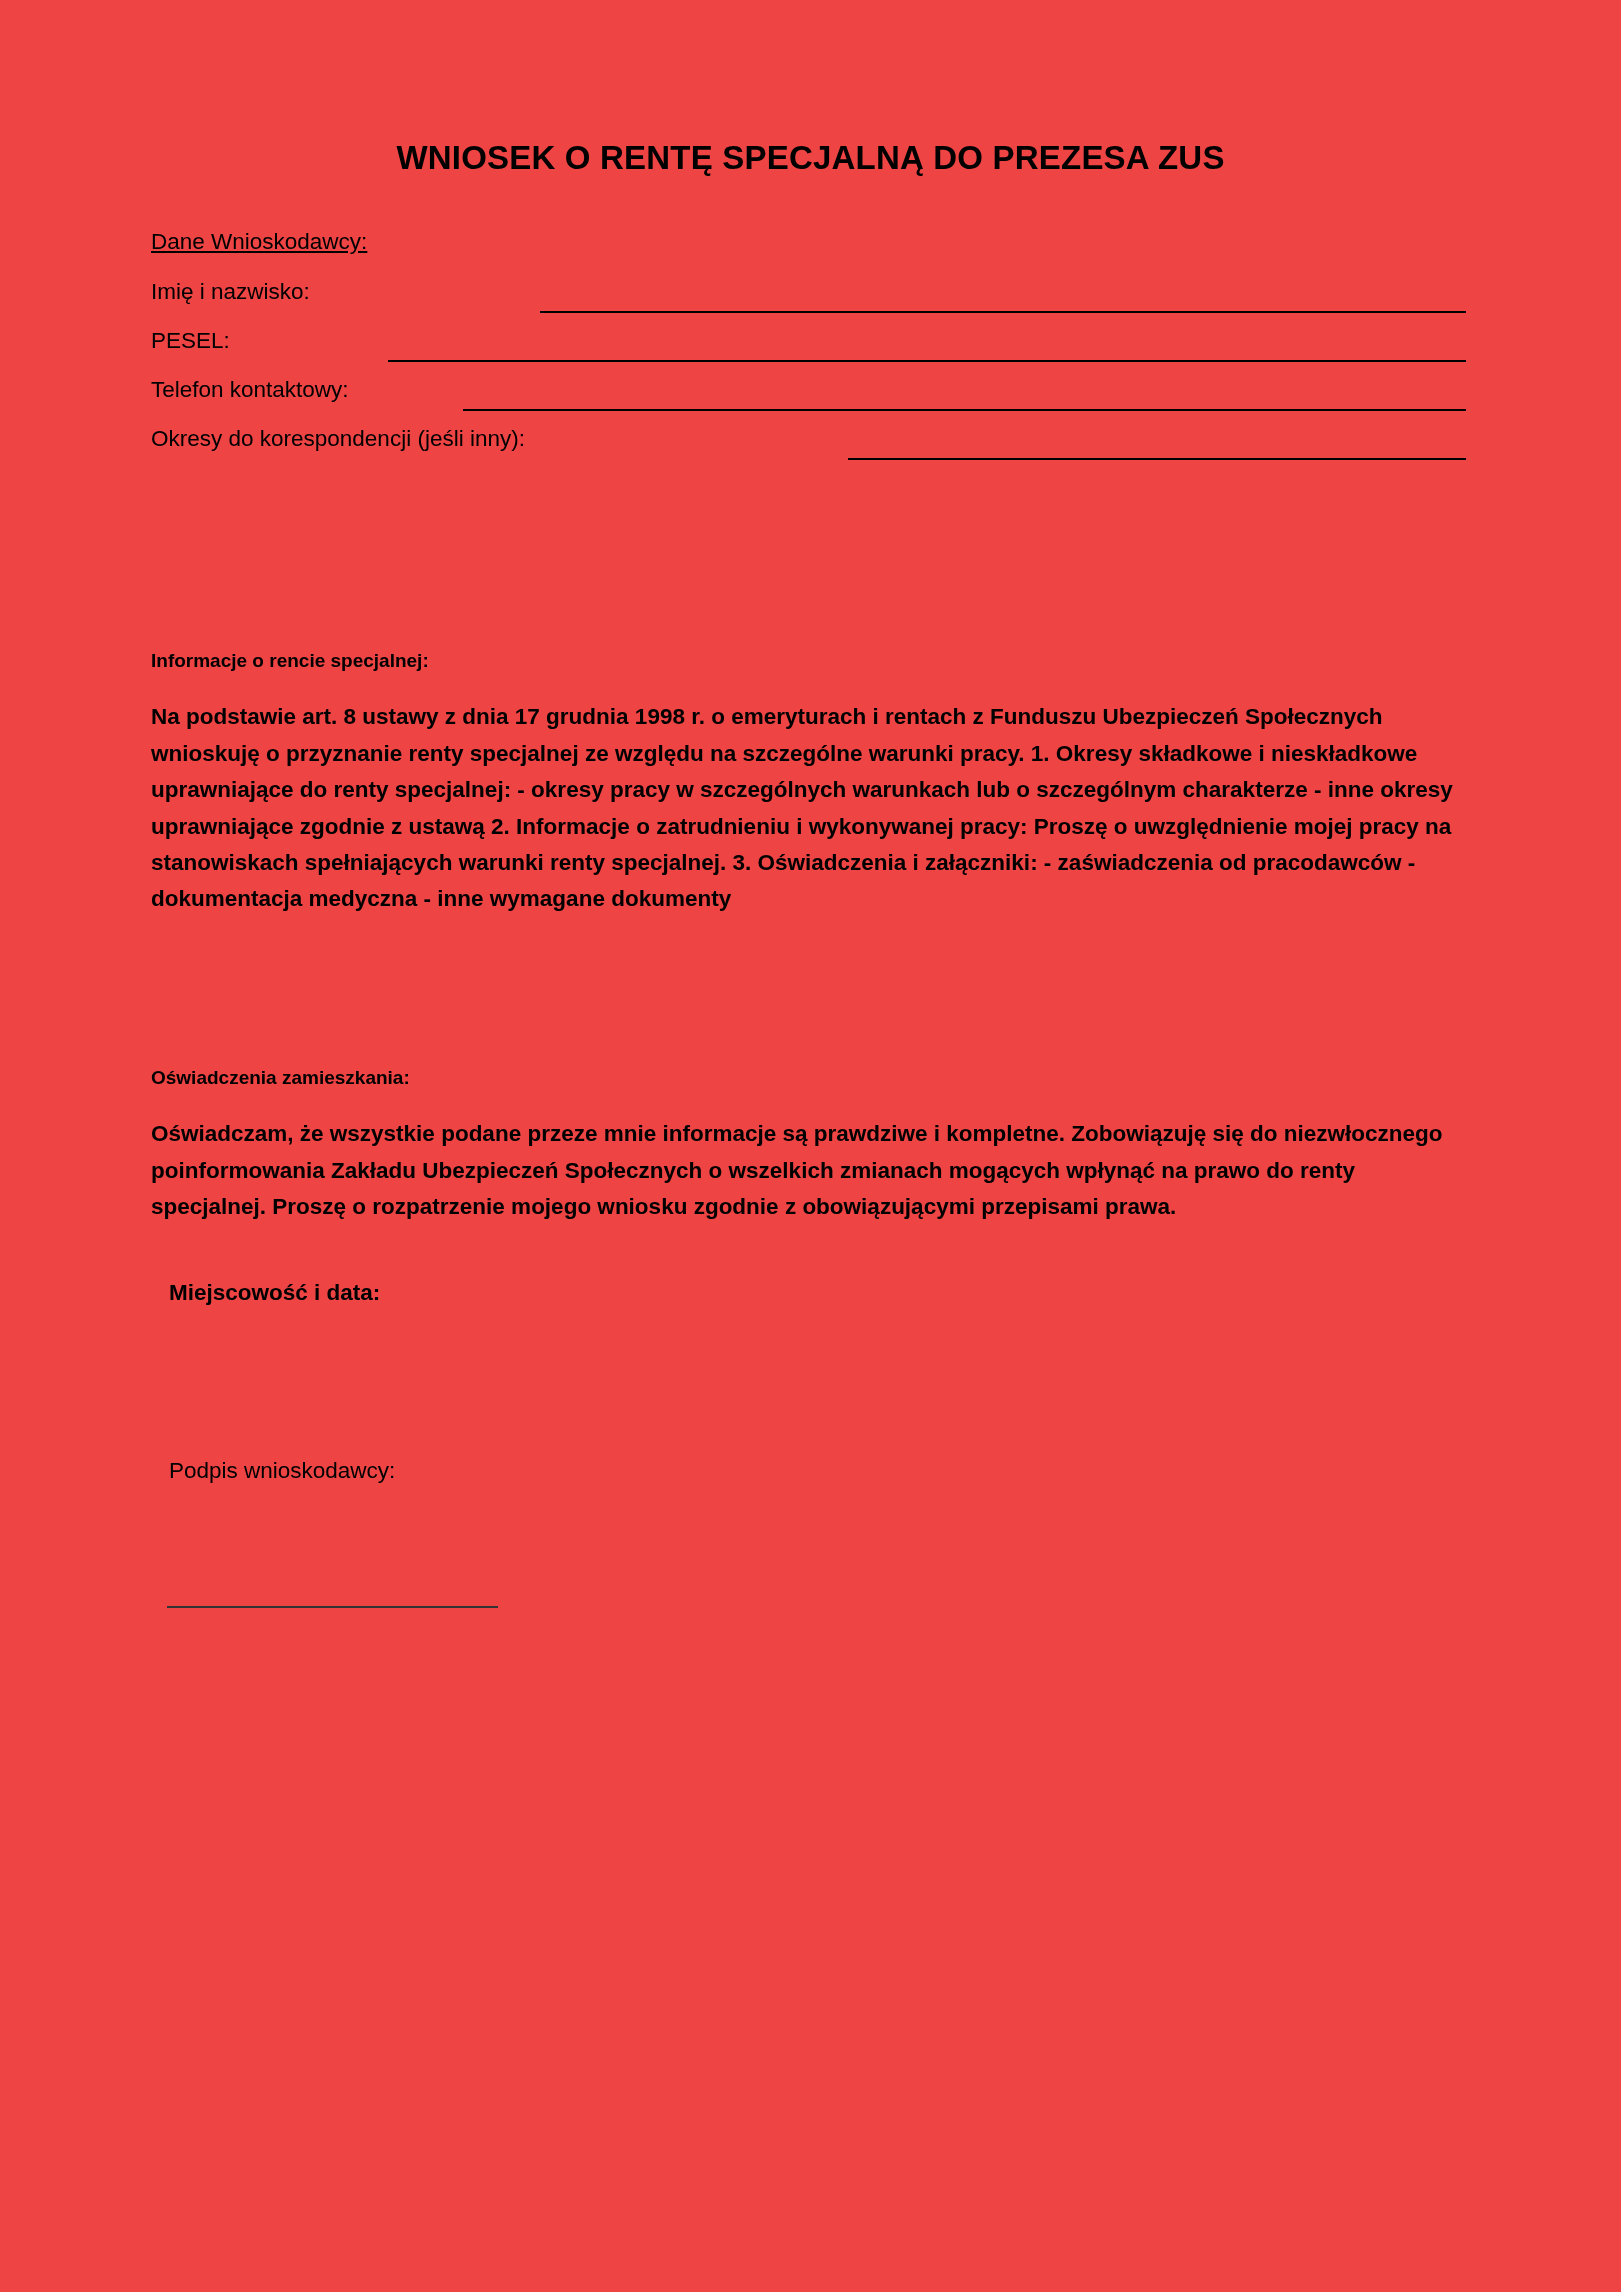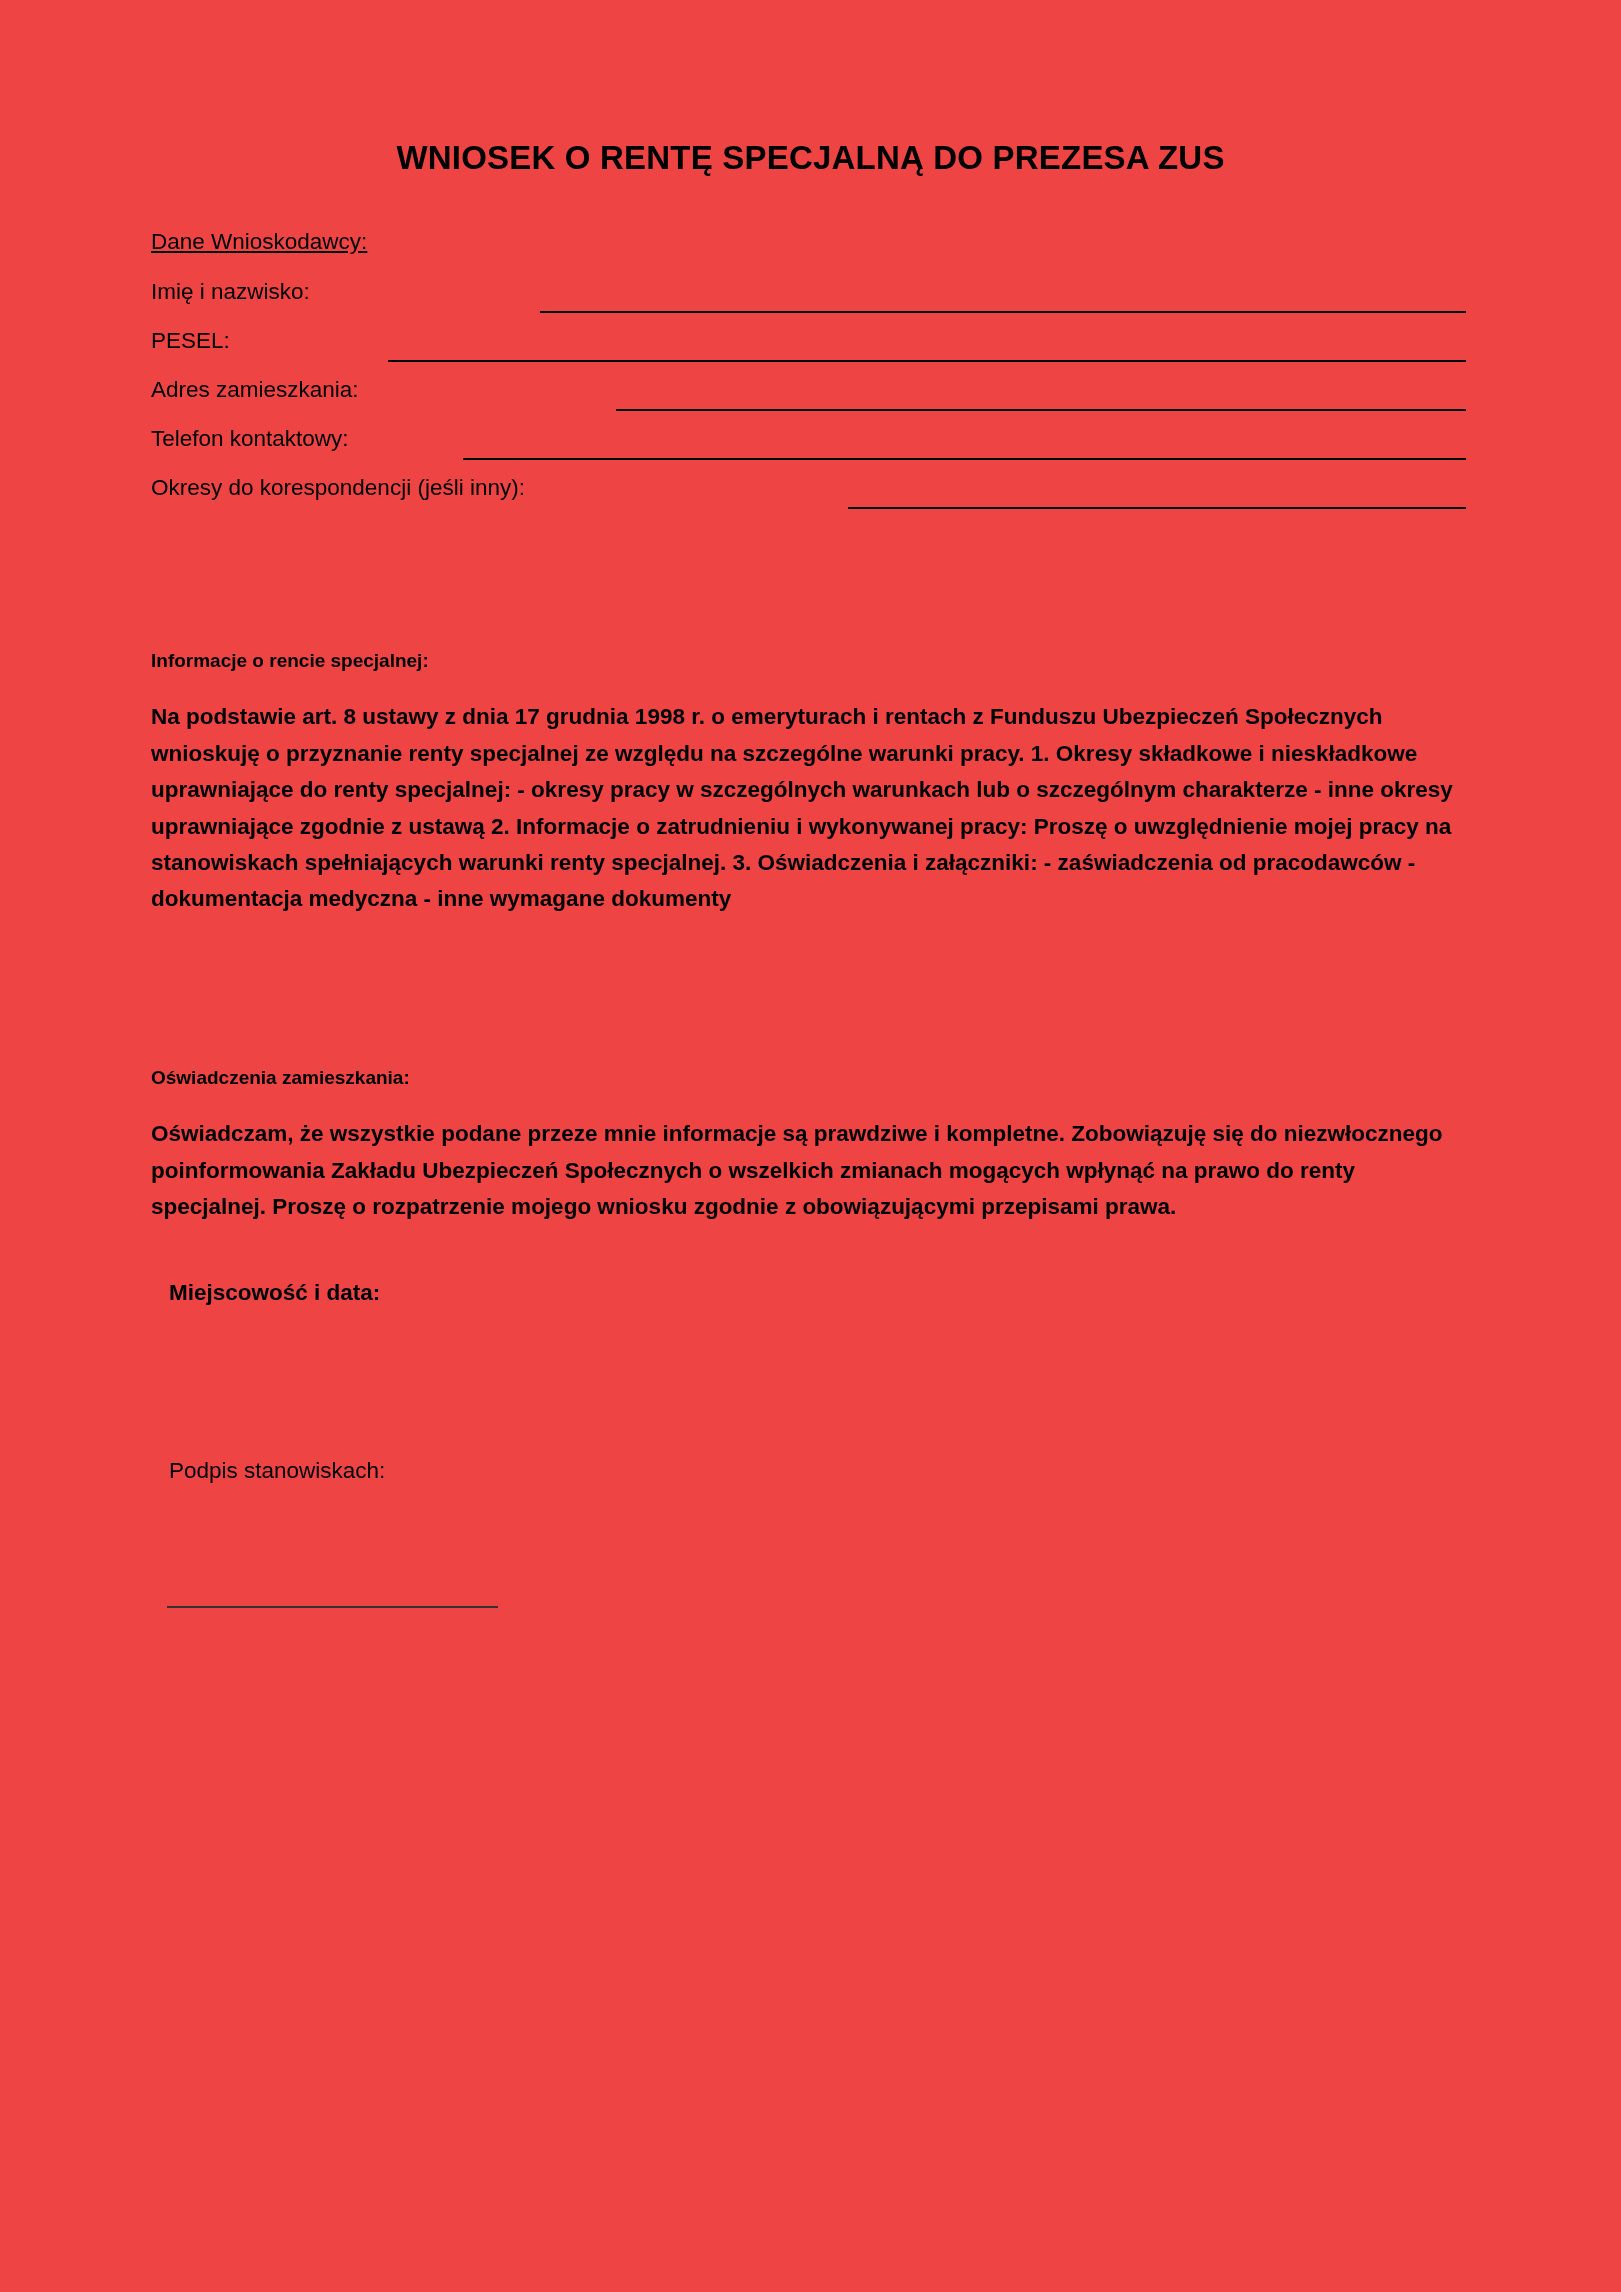--- a/index.html
+++ b/index.html
@@ -152,24 +152,20 @@
     <div class="field-row">
       <span class="field-label">Imię i nazwisko:</span>
       <span class="field-rule" style="width:926px"></span>
     </div>
 
     <div class="field-row">
       <span class="field-label">PESEL:</span>
       <span class="field-rule" style="width:1078px"></span>
     </div>
 
-    <div class="field-row">
-      <span class="field-label">Adres zamieszkania:</span>
-      <span class="field-rule" style="width:850px"></span>
-    </div>
 
     <div class="field-row">
       <span class="field-label">Telefon kontaktowy:</span>
       <span class="field-rule" style="width:1003px"></span>
     </div>
 
     <div class="field-row">
       <span class="field-label">Okresy do korespondencji (jeśli inny):</span>
       <span class="field-rule" style="width:618px"></span>
     </div>
@@ -184,19 +180,19 @@
   <div class="section" id="declaration-section">
     <p class="section-heading">Oświadczenia zamieszkania:</p>
     <p class="section-body">Oświadczam, że wszystkie podane przeze mnie informacje są prawdziwe i kompletne. Zobowiązuję się do niezwłocznego poinformowania Zakładu Ubezpieczeń Społecznych o wszelkich zmianach mogących wpłynąć na prawo do renty specjalnej. Proszę o rozpatrzenie mojego wniosku zgodnie z obowiązującymi przepisami prawa.</p>
   </div>
 
   <div class="sign-area" id="place-date-row">
     <p class="sign-label-bold">Miejscowość i data:</p>
   </div>
 
   <div class="sign-area" id="signature-row">
-    <p class="sign-label-regular">Podpis stanowiskach:</p>
+    <p class="sign-label-regular">Podpis wnioskodawcy:</p>
   </div>
 
   <div class="signature-rule"></div>
 
 </div>
 
 
 </body></html>

